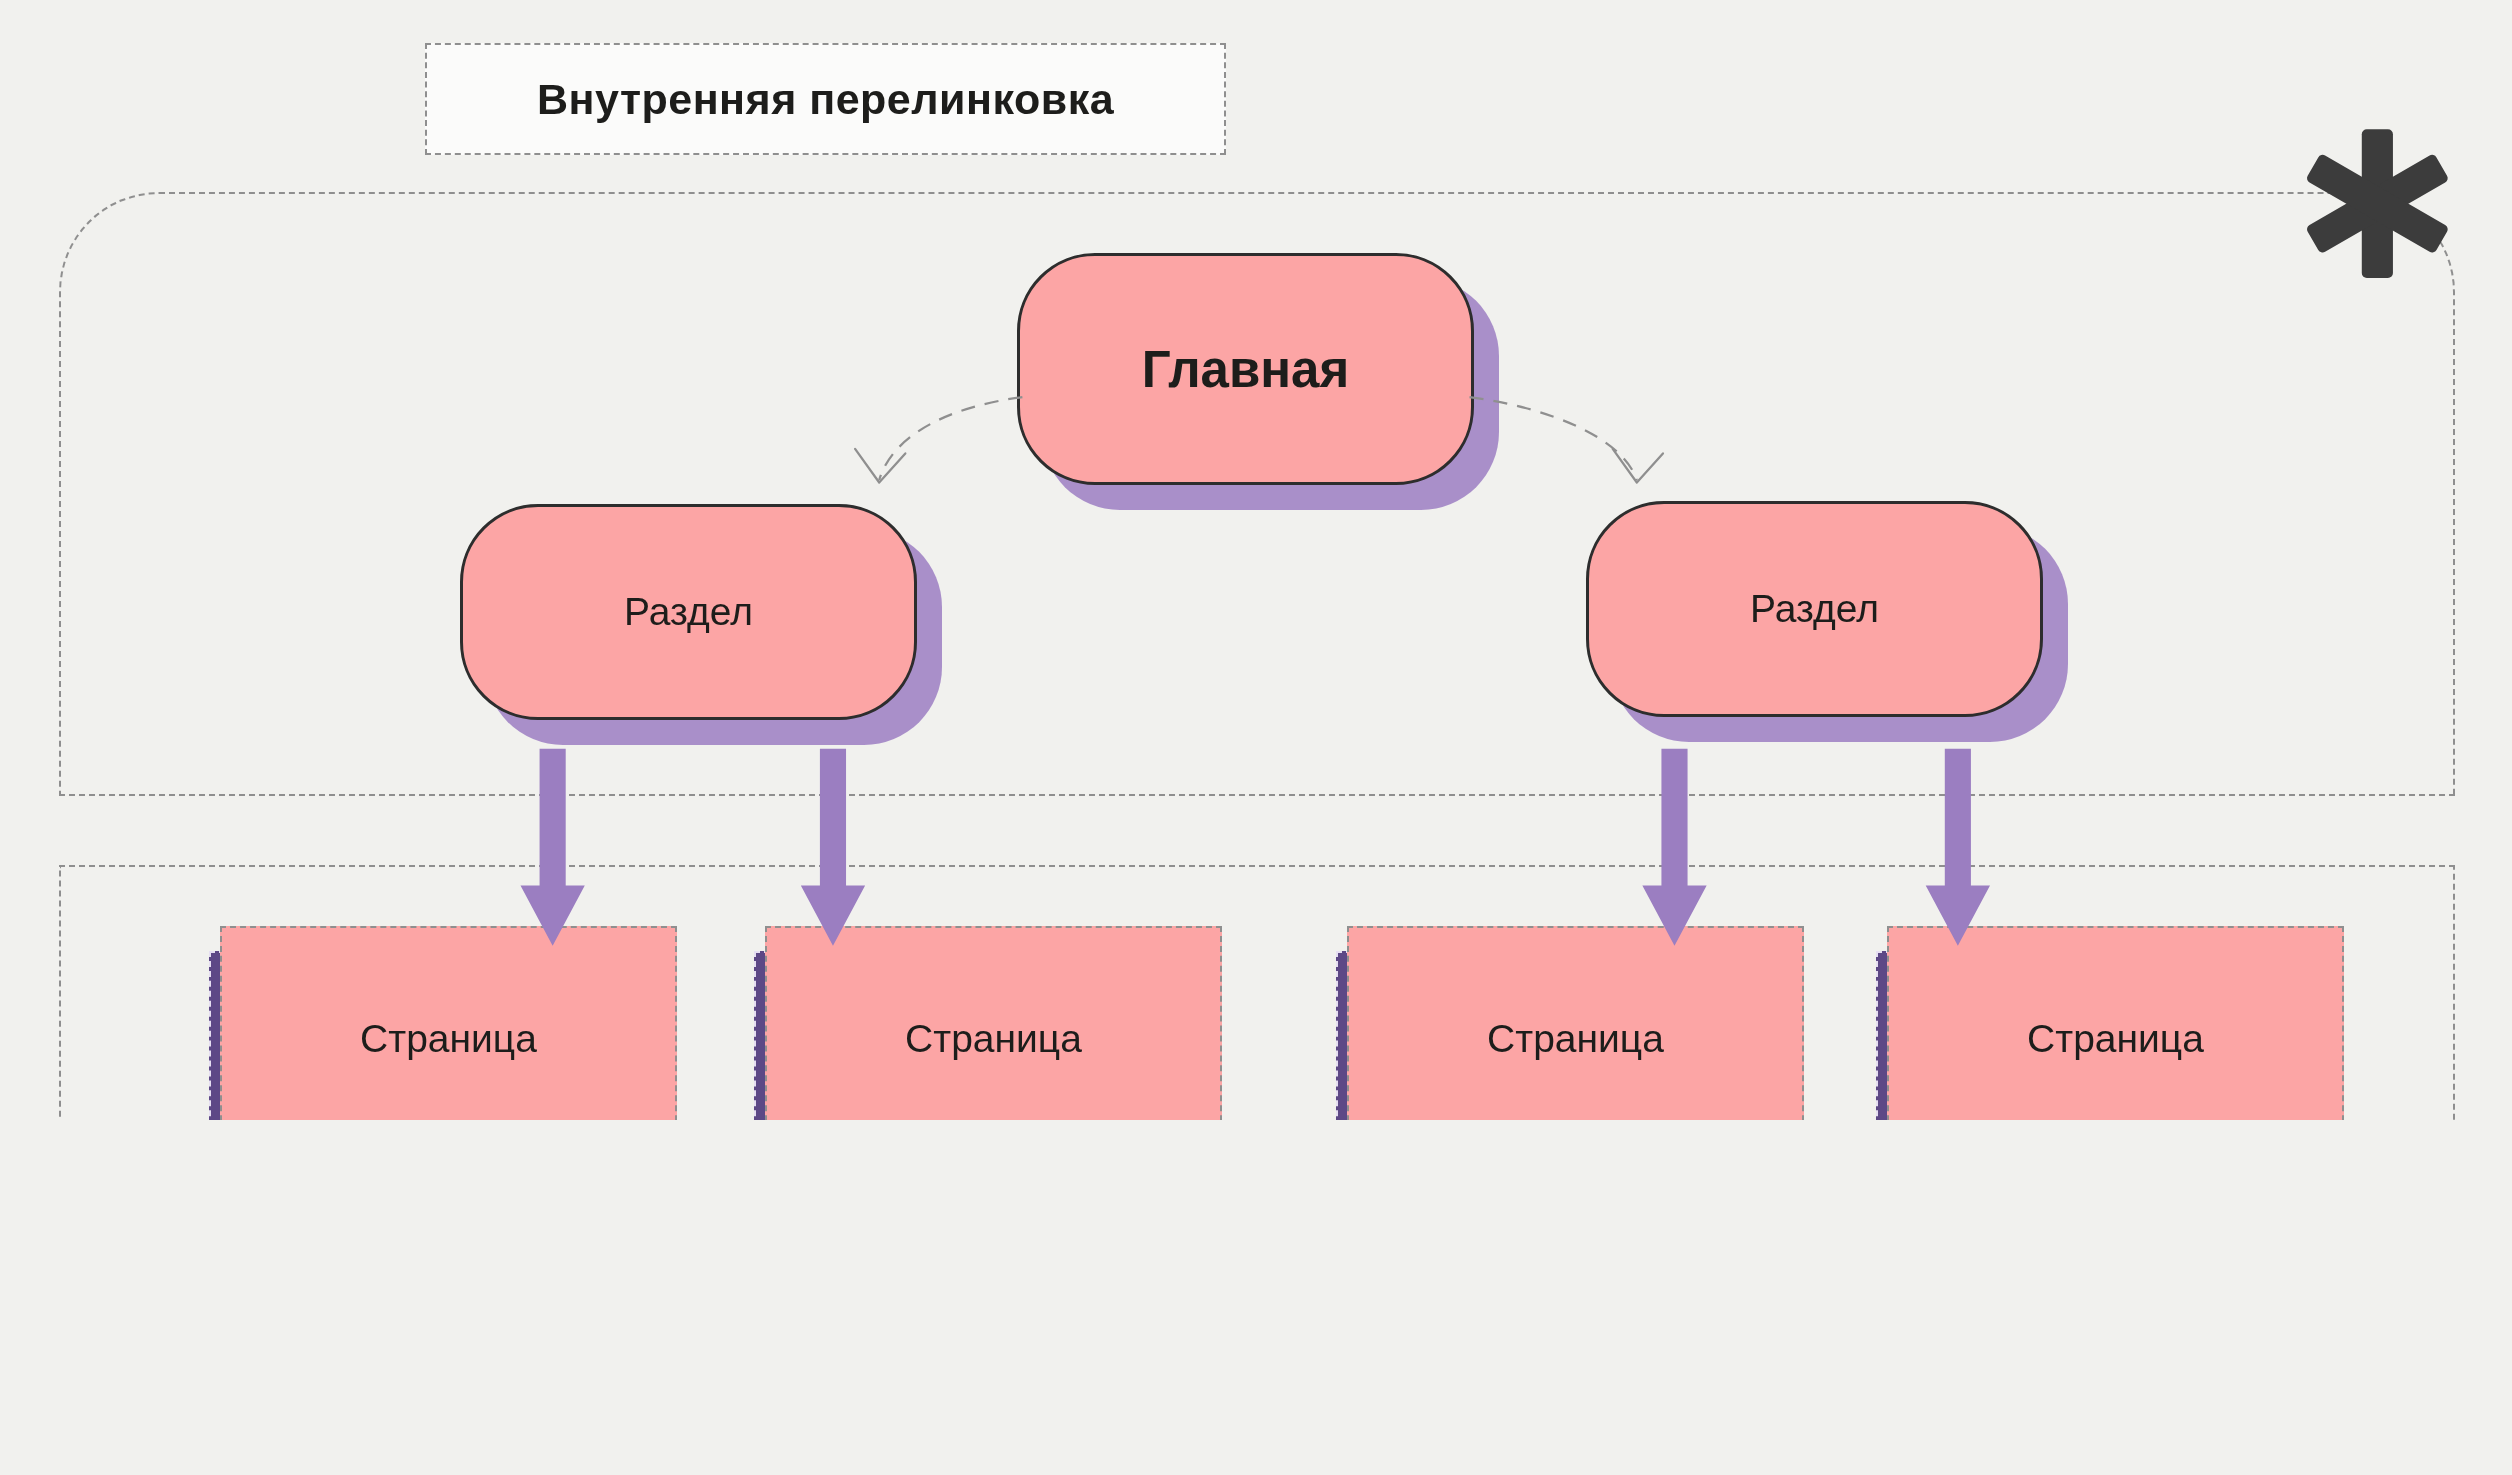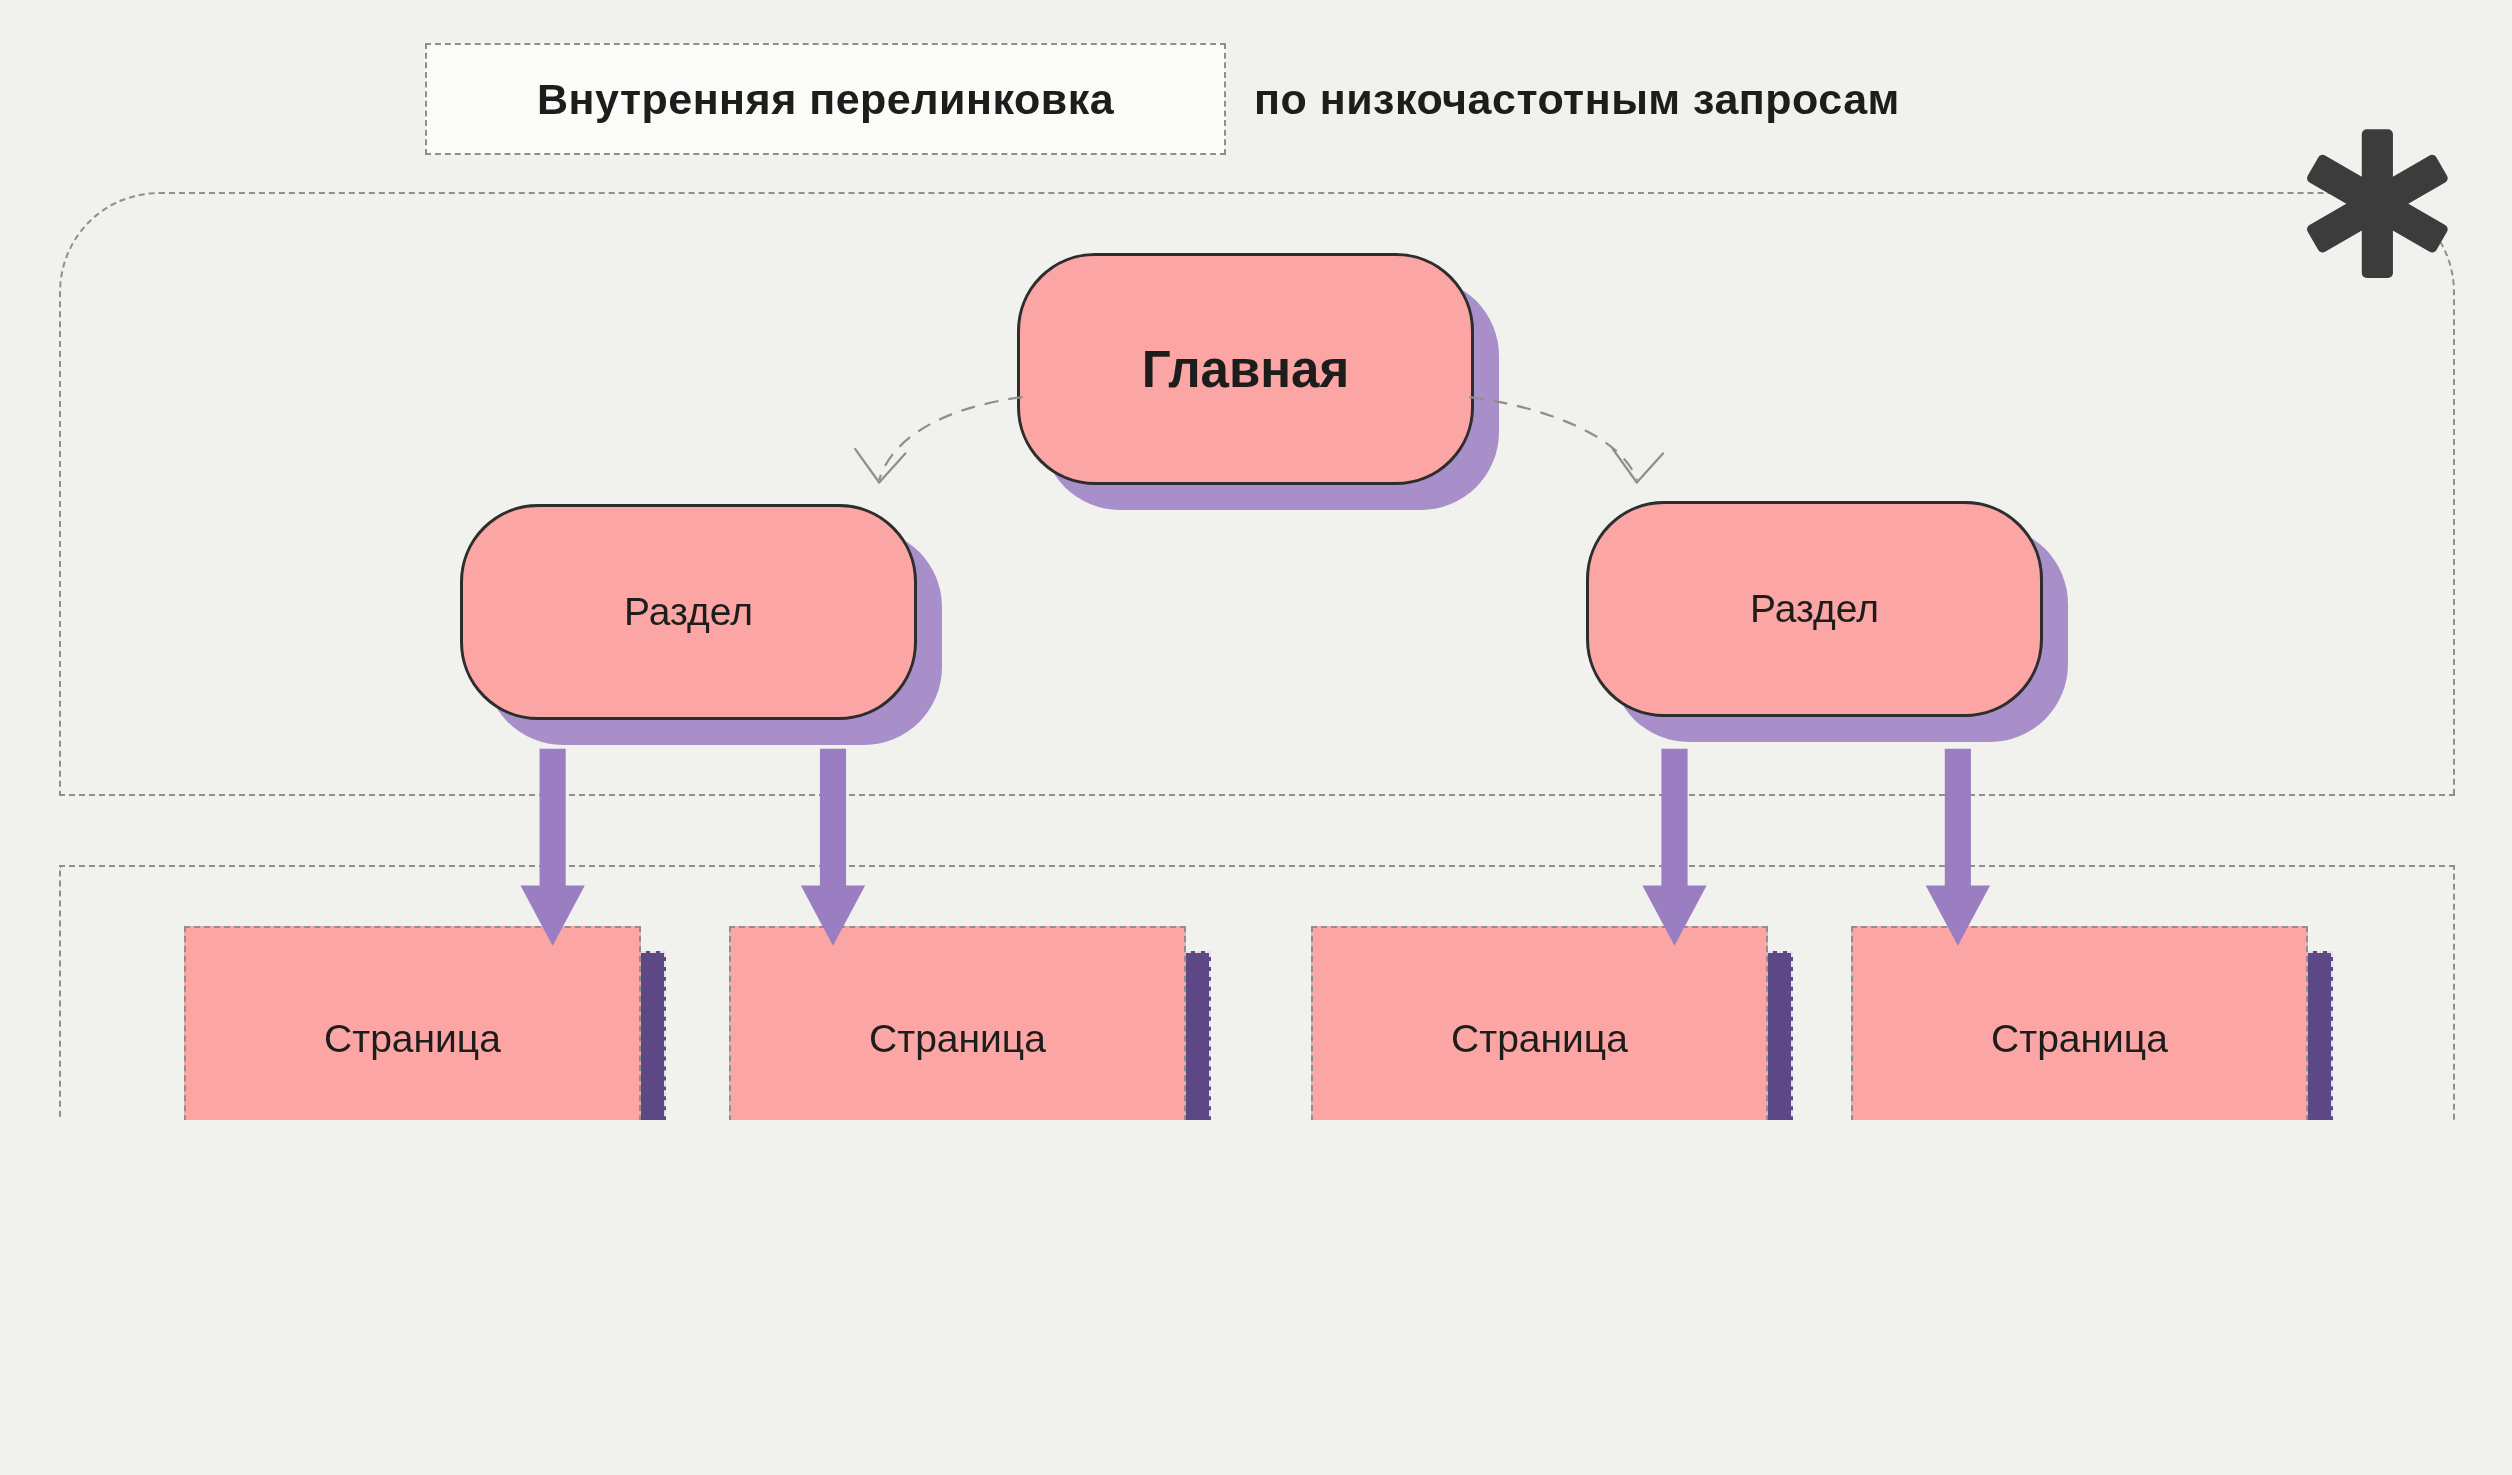--- a/index.html
+++ b/index.html
@@ -39,39 +39,38 @@
   .node .face{
     position:absolute;left:0;top:0;width:100%;height:100%;box-sizing:border-box;
     background:#fca5a5;display:flex;align-items:center;justify-content:center;
     color:var(--text,#1d1d1b);font-size:39px;
   }
   .node.round .shadow{background:var(--shadow-purple-light,#a98fc9);border-radius:78px;}
   .node.round .face{border:3px solid var(--border-dark,#2d2d2d);border-radius:78px;}
   .node.main .face{font-weight:700;font-size:51px;}
 
   .node.page-node .shadow{background:var(--shadow-purple-dark,#5d4886);border:2px dashed #e6dff2;}
-  .node.page-node .face{border:2.5px dashed var(--dashed-gray,#8f8f8f);}
+  .node.page-node .face{border:2.5px dashed var(--dashed-gray,#8f8f8f);margin-left:36px;}
 
   
   .overlay{position:absolute;left:0;top:0;z-index:3;pointer-events:none;}
   .dashed-path{fill:none;stroke:var(--dashed-gray,#7c7c7c);stroke-width:4.5;stroke-dasharray:28 20;}
   .head-path{fill:none;stroke:var(--dashed-gray,#7c7c7c);stroke-width:4.5;stroke-linecap:round;stroke-linejoin:round;}
   .block-arrow{fill:var(--accent-purple,#9b7ec1);}
   .asterisk{fill:#3c3c3c;}
 </style>
 </head>
 <body>
 
 <div class="canvas">
 
   <div class="title-row">
     <div class="title-box">
       <span>Внутренняя перелинковка</span>
     </div>
-    <div class="title-suffix">по низкочастотным запросам</div>
   </div>
 
   <div class="container top"></div>
   <div class="container bottom"></div>
 
 
   <div class="node round main" style="left:1017px;top:253px;width:457px;height:232px;">
     <div class="shadow"></div>
     <div class="face">
       <span>Главная</span>

